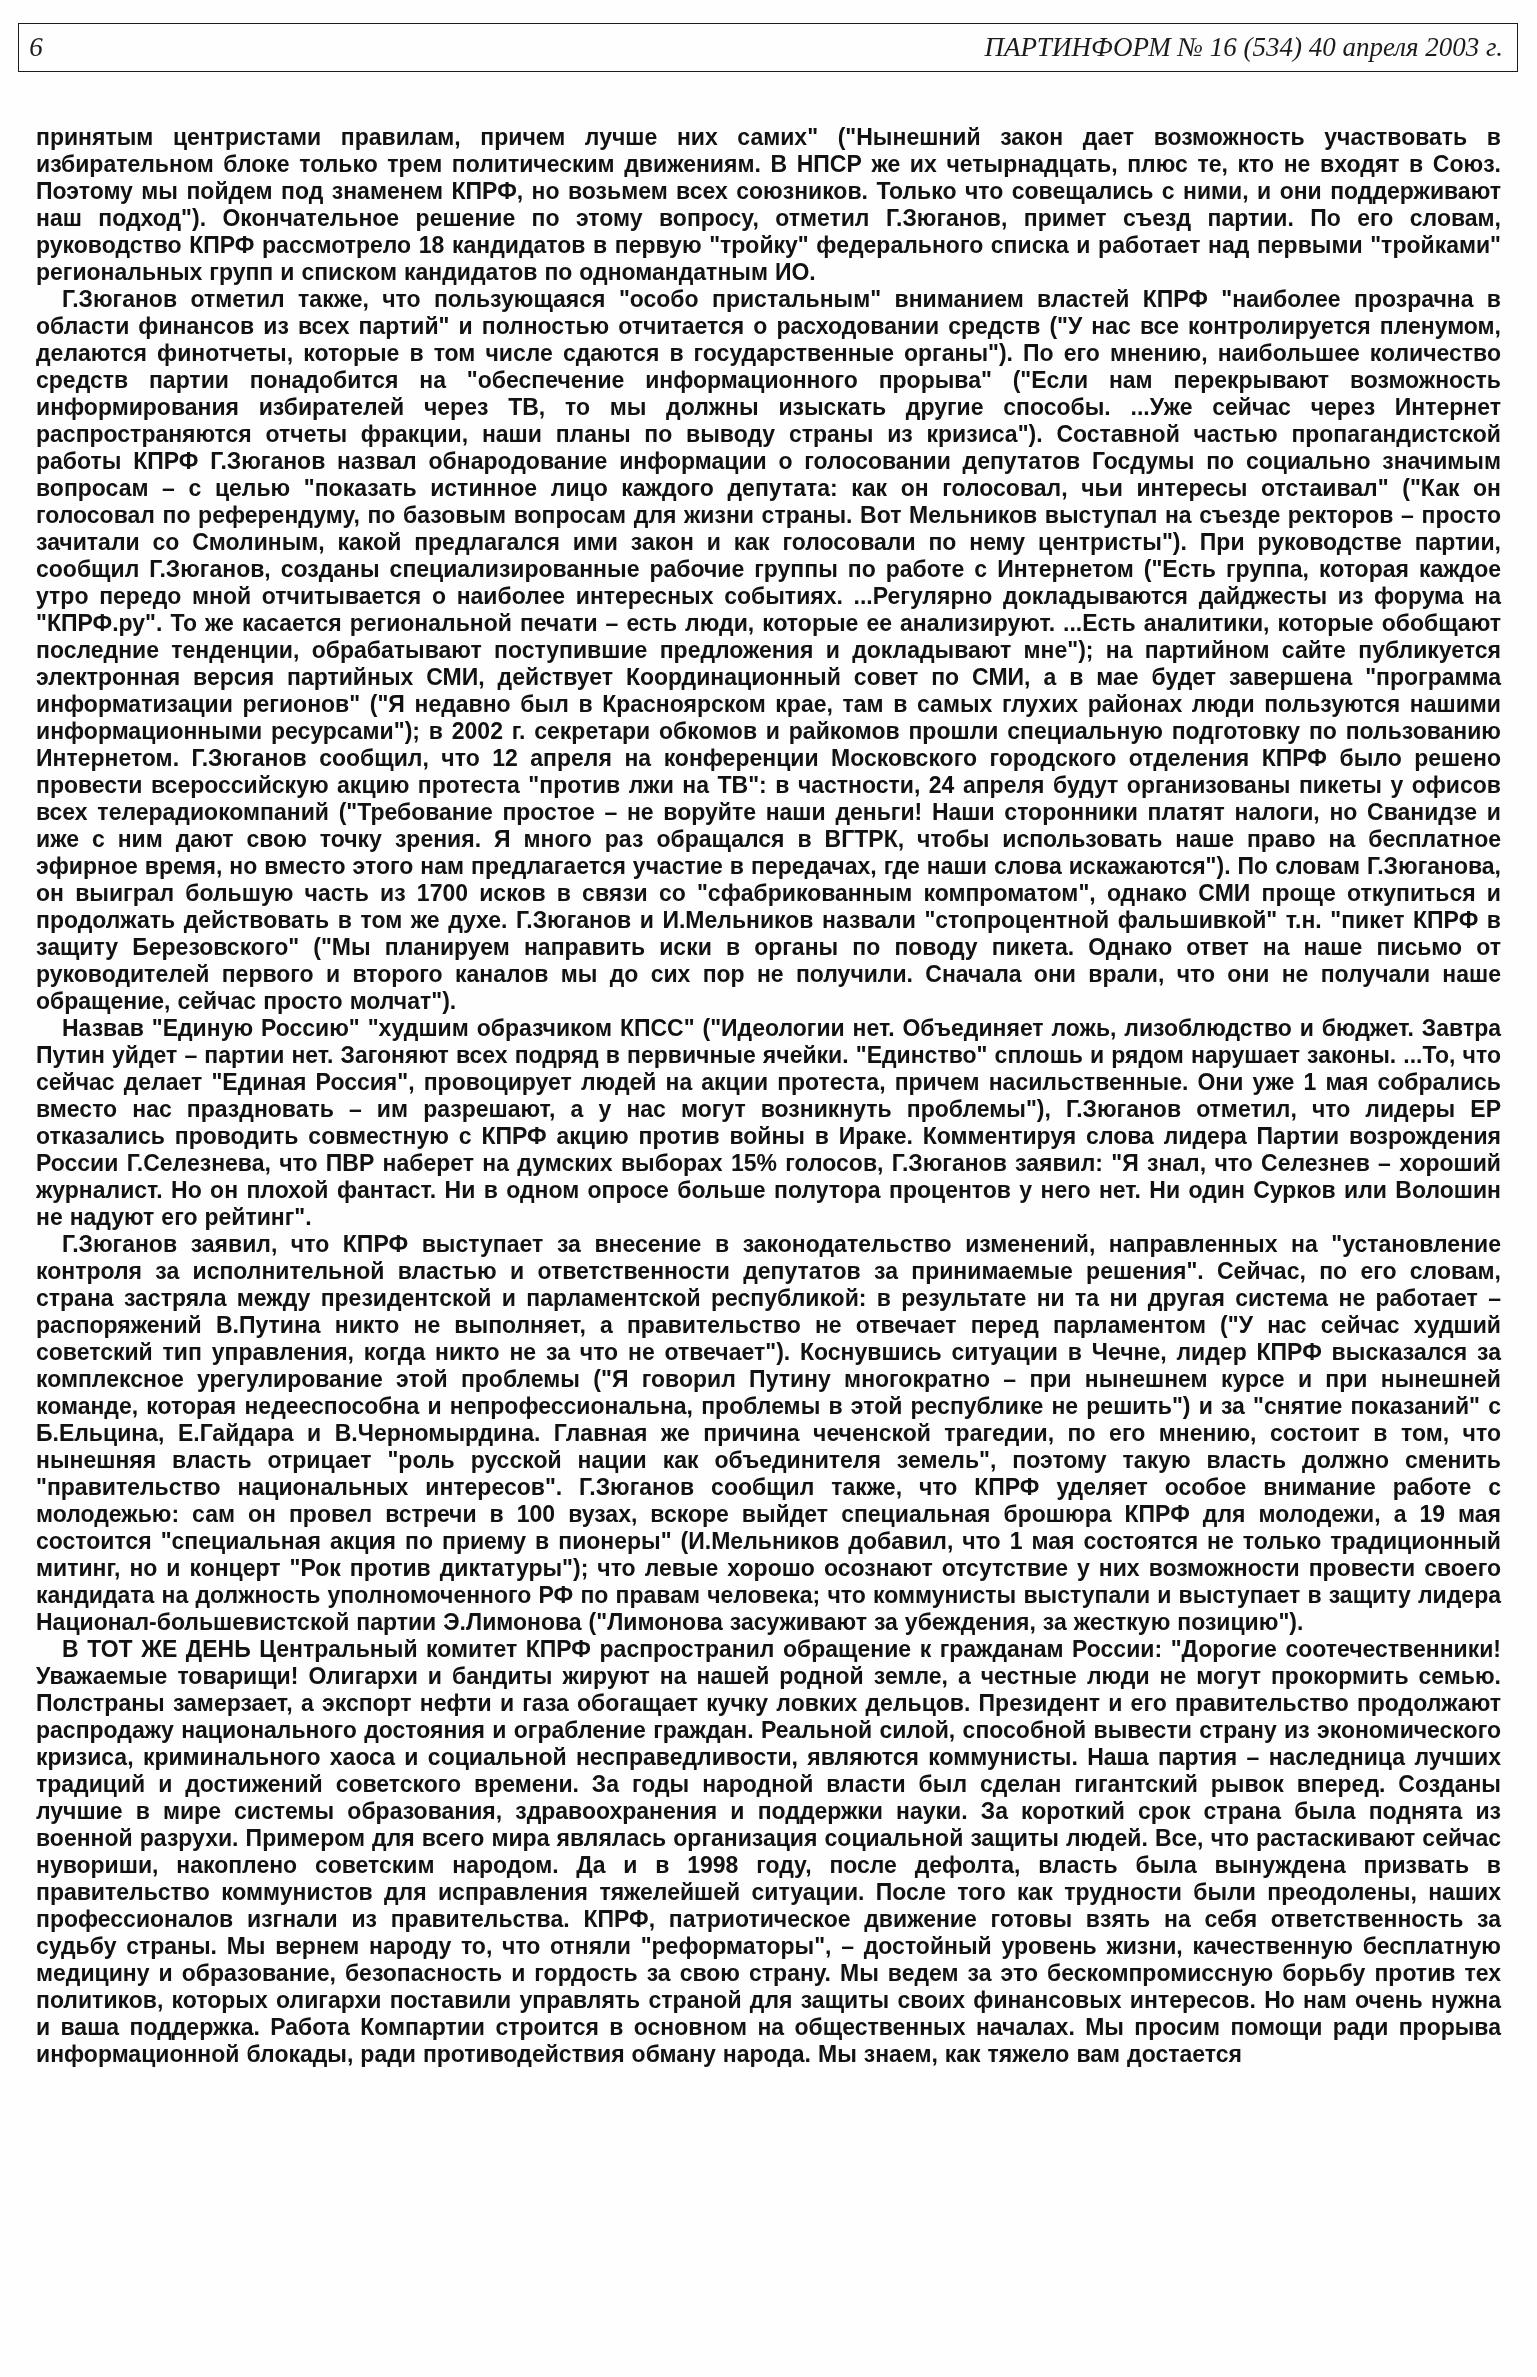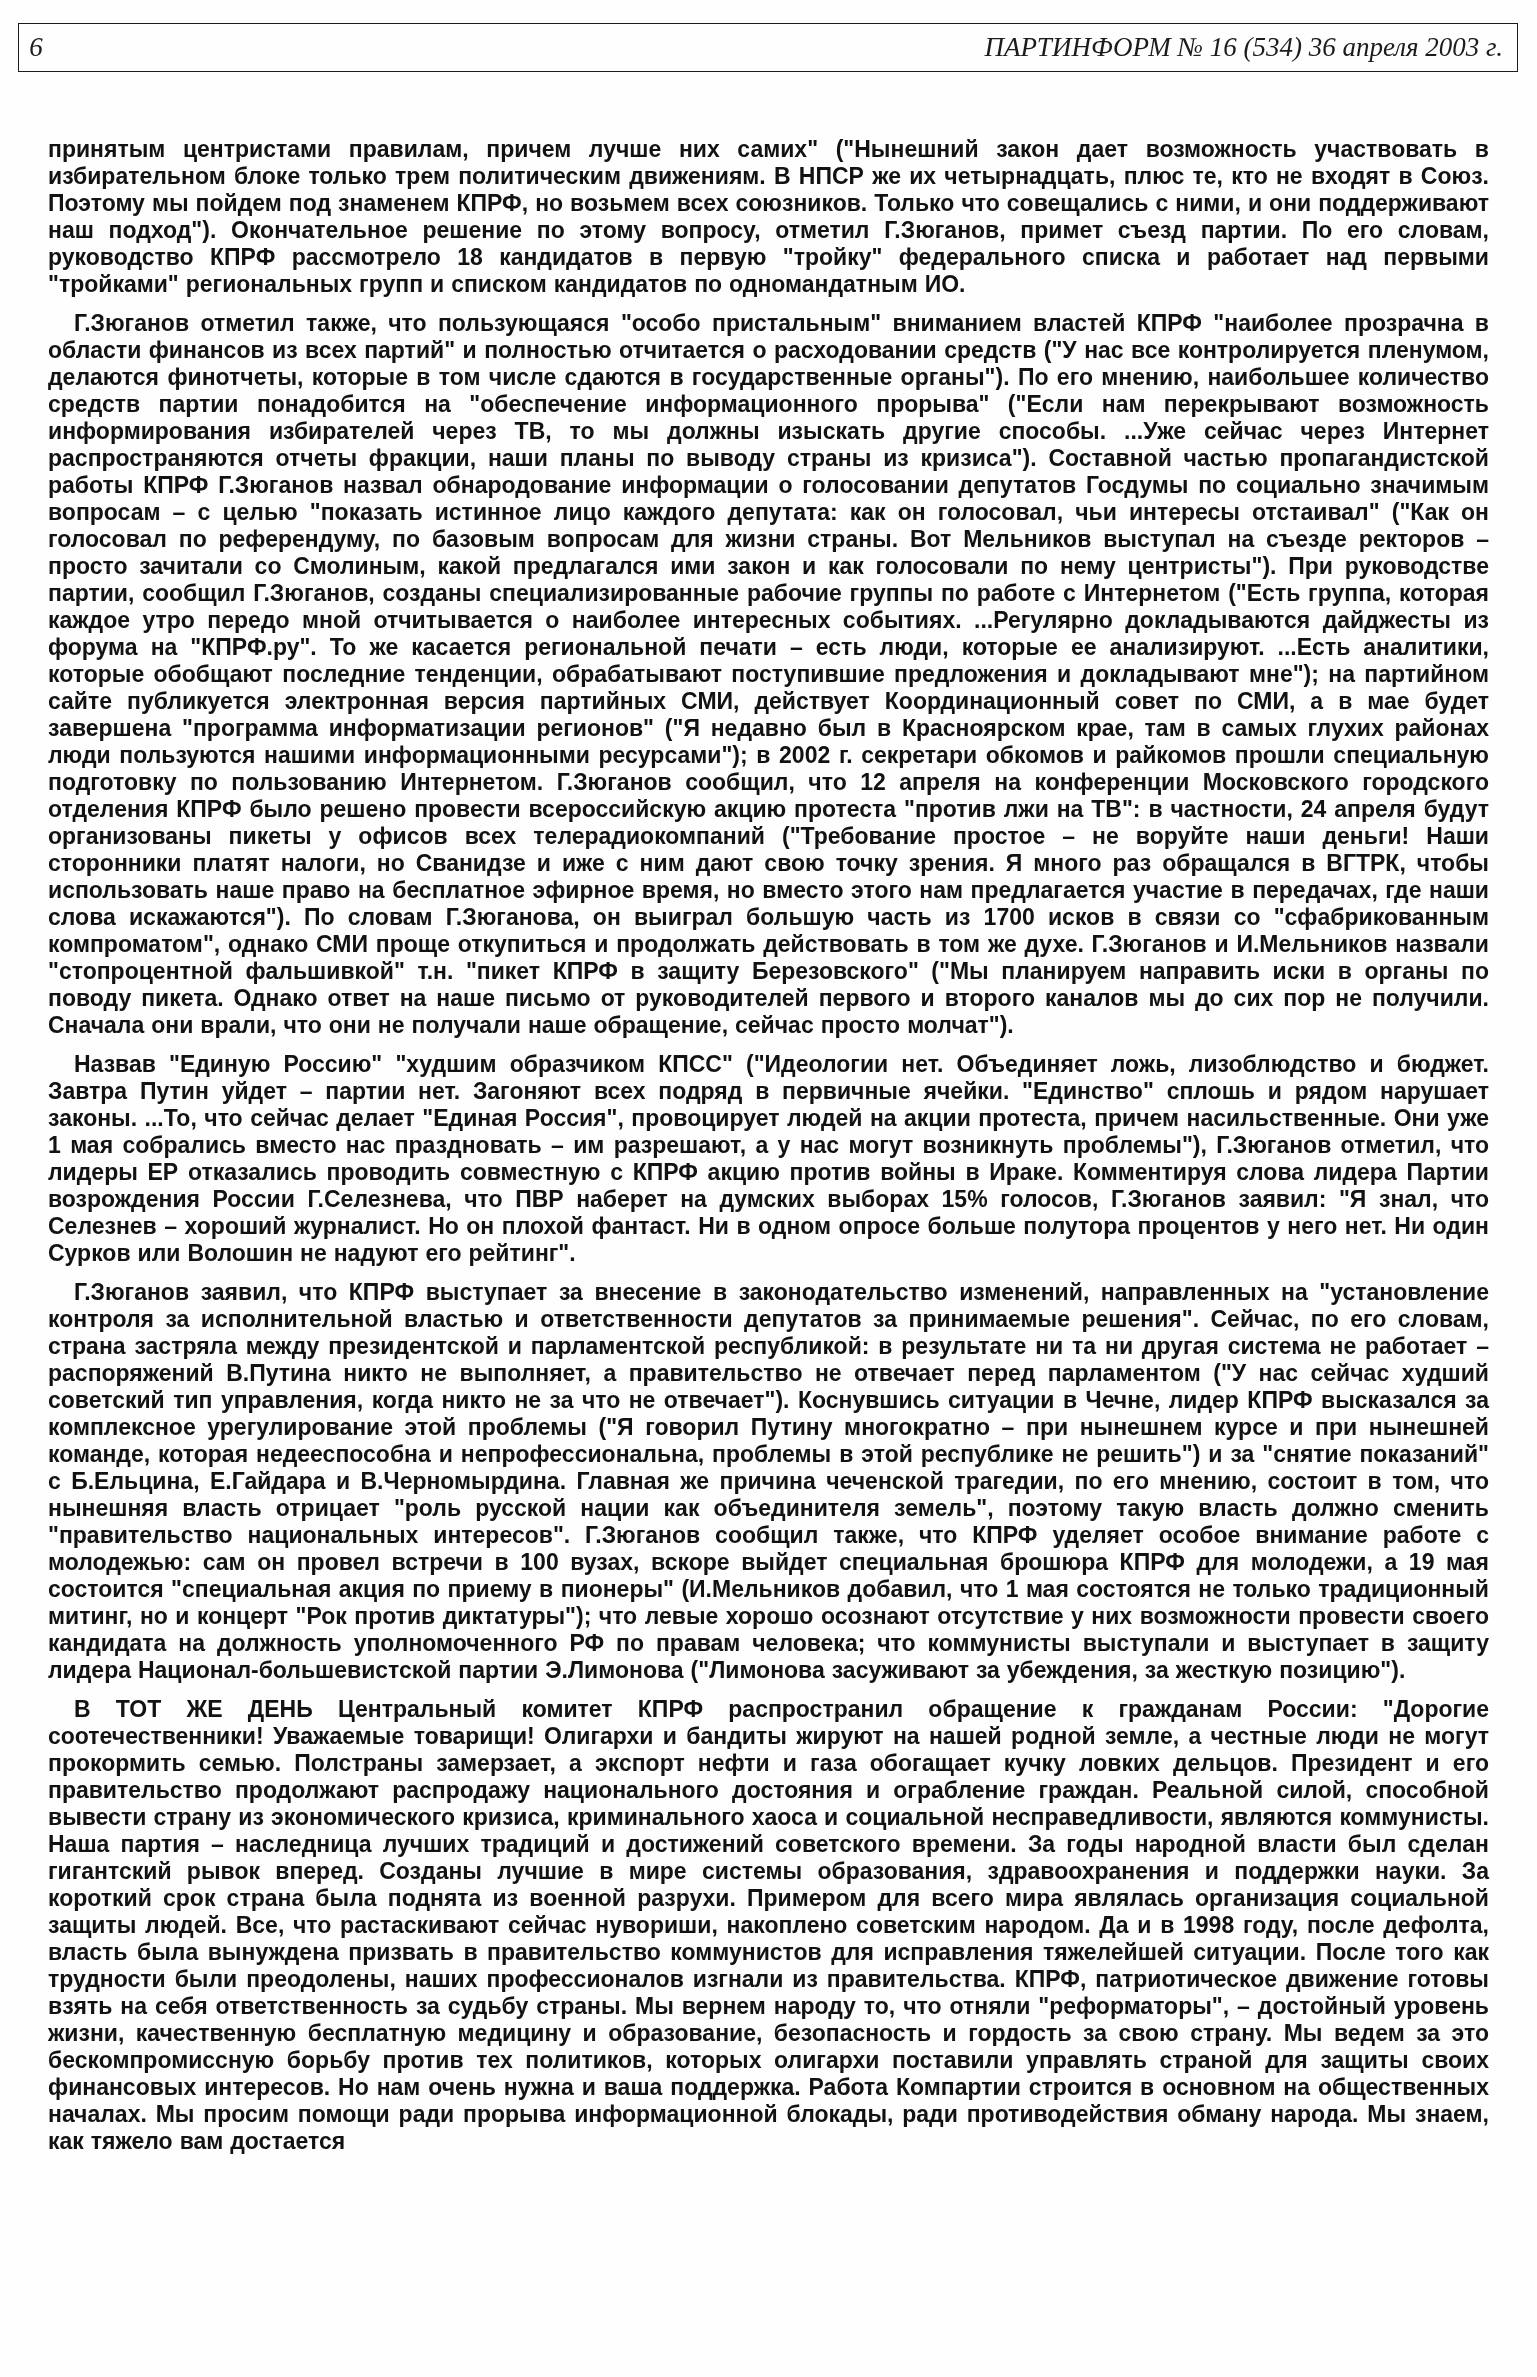--- a/index.html
+++ b/index.html
@@ -39,34 +39,34 @@
     bottom: 26px;
     text-align: justify;
     font-weight: bold;
     font-size: 23px;
     line-height: 27px;
     color: #121212;
     word-spacing: 0.6px;
   }
   .article-body p {
     text-indent: 26px;
-    margin: 12px;
+    margin: 0;
   }
   .article-body p.continued {
     text-indent: 0;
   }
 </style>
 </head>
 <body>
 
 <div class="page">
 
   <div class="page-header">
     <span class="page-number">6</span>
-    <span class="issue-title">ПАРТИНФОРМ № 16 (534) 36 апреля 2003 г.</span>
+    <span class="issue-title">ПАРТИНФОРМ № 16 (534) 40 апреля 2003 г.</span>
   </div>
 
   <div class="article-body">
     <p class="continued">принятым центристами правилам, причем лучше них самих" ("Нынешний закон дает возможность участвовать в избирательном блоке только трем политическим движениям. В НПСР же их четырнадцать, плюс те, кто не входят в Союз. Поэтому мы пойдем под знаменем КПРФ, но возьмем всех союзников. Только что совещались с ними, и они поддерживают наш подход"). Окончательное решение по этому вопросу, отметил Г.Зюганов, примет съезд партии. По его словам, руководство КПРФ рассмотрело 18 кандидатов в первую "тройку" федерального списка и работает над первыми "тройками" региональных групп и списком кандидатов по одномандатным ИО.</p>
     <p>Г.Зюганов отметил также, что пользующаяся "особо пристальным" вниманием властей КПРФ "наиболее прозрачна в области финансов из всех партий" и полностью отчитается о расходовании средств ("У нас все контролируется пленумом, делаются финотчеты, которые в том числе сдаются в государственные органы"). По его мнению, наибольшее количество средств партии понадобится на "обеспечение информационного прорыва" ("Если нам перекрывают возможность информирования избирателей через ТВ, то мы должны изыскать другие способы. ...Уже сейчас через Интернет распространяются отчеты фракции, наши планы по выводу страны из кризиса"). Составной частью пропагандистской работы КПРФ Г.Зюганов назвал обнародование информации о голосовании депутатов Госдумы по социально значимым вопросам – с целью "показать истинное лицо каждого депутата: как он голосовал, чьи интересы отстаивал" ("Как он голосовал по референдуму, по базовым вопросам для жизни страны. Вот Мельников выступал на съезде ректоров – просто зачитали со Смолиным, какой предлагался ими закон и как голосовали по нему центристы"). При руководстве партии, сообщил Г.Зюганов, созданы специализированные рабочие группы по работе с Интернетом ("Есть группа, которая каждое утро передо мной отчитывается о наиболее интересных событиях. ...Регулярно докладываются дайджесты из форума на "КПРФ.ру". То же касается региональной печати – есть люди, которые ее анализируют. ...Есть аналитики, которые обобщают последние тенденции, обрабатывают поступившие предложения и докладывают мне"); на партийном сайте публикуется электронная версия партийных СМИ, действует Координационный совет по СМИ, а в мае будет завершена "программа информатизации регионов" ("Я недавно был в Красноярском крае, там в самых глухих районах люди пользуются нашими информационными ресурсами"); в 2002 г. секретари обкомов и райкомов прошли специальную подготовку по пользованию Интернетом. Г.Зюганов сообщил, что 12 апреля на конференции Московского городского отделения КПРФ было решено провести всероссийскую акцию протеста "против лжи на ТВ": в частности, 24 апреля будут организованы пикеты у офисов всех телерадиокомпаний ("Требование простое – не воруйте наши деньги! Наши сторонники платят налоги, но Сванидзе и иже с ним дают свою точку зрения. Я много раз обращался в ВГТРК, чтобы использовать наше право на бесплатное эфирное время, но вместо этого нам предлагается участие в передачах, где наши слова искажаются"). По словам Г.Зюганова, он выиграл большую часть из 1700 исков в связи со "сфабрикованным компроматом", однако СМИ проще откупиться и продолжать действовать в том же духе. Г.Зюганов и И.Мельников назвали "стопроцентной фальшивкой" т.н. "пикет КПРФ в защиту Березовского" ("Мы планируем направить иски в органы по поводу пикета. Однако ответ на наше письмо от руководителей первого и второго каналов мы до сих пор не получили. Сначала они врали, что они не получали наше обращение, сейчас просто молчат").</p>
     <p>Назвав "Единую Россию" "худшим образчиком КПСС" ("Идеологии нет. Объединяет ложь, лизоблюдство и бюджет. Завтра Путин уйдет – партии нет. Загоняют всех подряд в первичные ячейки. "Единство" сплошь и рядом нарушает законы. ...То, что сейчас делает "Единая Россия", провоцирует людей на акции протеста, причем насильственные. Они уже 1 мая собрались вместо нас праздновать – им разрешают, а у нас могут возникнуть проблемы"), Г.Зюганов отметил, что лидеры ЕР отказались проводить совместную с КПРФ акцию против войны в Ираке. Комментируя слова лидера Партии возрождения России Г.Селезнева, что ПВР наберет на думских выборах 15% голосов, Г.Зюганов заявил: "Я знал, что Селезнев – хороший журналист. Но он плохой фантаст. Ни в одном опросе больше полутора процентов у него нет. Ни один Сурков или Волошин не надуют его рейтинг".</p>
     <p>Г.Зюганов заявил, что КПРФ выступает за внесение в законодательство изменений, направленных на "установление контроля за исполнительной властью и ответственности депутатов за принимаемые решения". Сейчас, по его словам, страна застряла между президентской и парламентской республикой: в результате ни та ни другая система не работает – распоряжений В.Путина никто не выполняет, а правительство не отвечает перед парламентом ("У нас сейчас худший советский тип управления, когда никто не за что не отвечает"). Коснувшись ситуации в Чечне, лидер КПРФ высказался за комплексное урегулирование этой проблемы ("Я говорил Путину многократно – при нынешнем курсе и при нынешней команде, которая недееспособна и непрофессиональна, проблемы в этой республике не решить") и за "снятие показаний" с Б.Ельцина, Е.Гайдара и В.Черномырдина. Главная же причина чеченской трагедии, по его мнению, состоит в том, что нынешняя власть отрицает "роль русской нации как объединителя земель", поэтому такую власть должно сменить "правительство национальных интересов". Г.Зюганов сообщил также, что КПРФ уделяет особое внимание работе с молодежью: сам он провел встречи в 100 вузах, вскоре выйдет специальная брошюра КПРФ для молодежи, а 19 мая состоится "специальная акция по приему в пионеры" (И.Мельников добавил, что 1 мая состоятся не только традиционный митинг, но и концерт "Рок против диктатуры"); что левые хорошо осознают отсутствие у них возможности провести своего кандидата на должность уполномоченного РФ по правам человека; что коммунисты выступали и выступает в защиту лидера Национал-большевистской партии Э.Лимонова ("Лимонова засуживают за убеждения, за жесткую позицию").</p>
     <p>В ТОТ ЖЕ ДЕНЬ Центральный комитет КПРФ распространил обращение к гражданам России: "Дорогие соотечественники! Уважаемые товарищи! Олигархи и бандиты жируют на нашей родной земле, а честные люди не могут прокормить семью. Полстраны замерзает, а экспорт нефти и газа обогащает кучку ловких дельцов. Президент и его правительство продолжают распродажу национального достояния и ограбление граждан. Реальной силой, способной вывести страну из экономического кризиса, криминального хаоса и социальной несправедливости, являются коммунисты. Наша партия – наследница лучших традиций и достижений советского времени. За годы народной власти был сделан гигантский рывок вперед. Созданы лучшие в мире системы образования, здравоохранения и поддержки науки. За короткий срок страна была поднята из военной разрухи. Примером для всего мира являлась организация социальной защиты людей. Все, что растаскивают сейчас нувориши, накоплено советским народом. Да и в 1998 году, после дефолта, власть была вынуждена призвать в правительство коммунистов для исправления тяжелейшей ситуации. После того как трудности были преодолены, наших профессионалов изгнали из правительства. КПРФ, патриотическое движение готовы взять на себя ответственность за судьбу страны. Мы вернем народу то, что отняли "реформаторы", – достойный уровень жизни, качественную бесплатную медицину и образование, безопасность и гордость за свою страну. Мы ведем за это бескомпромиссную борьбу против тех политиков, которых олигархи поставили управлять страной для защиты своих финансовых интересов. Но нам очень нужна и ваша поддержка. Работа Компартии строится в основном на общественных началах. Мы просим помощи ради прорыва информационной блокады, ради противодействия обману народа. Мы знаем, как тяжело вам достается</p>
   </div>
 

